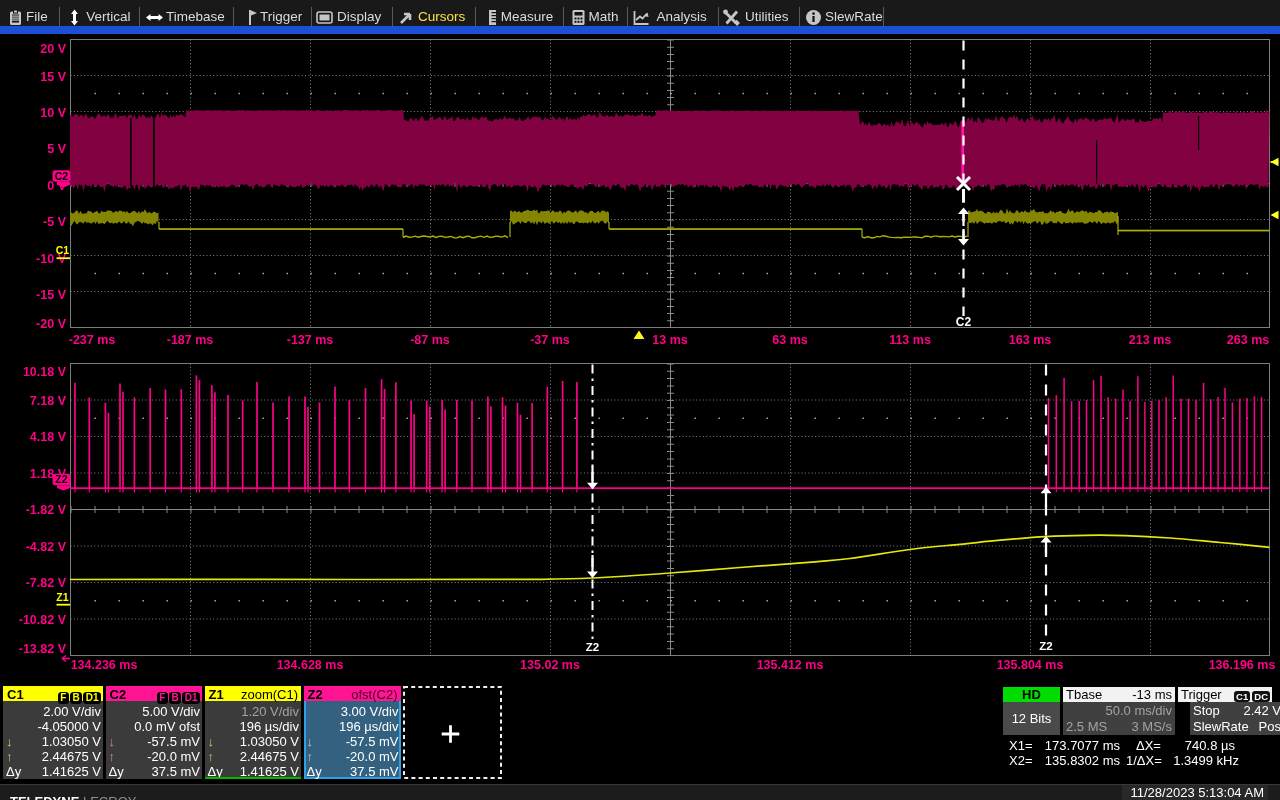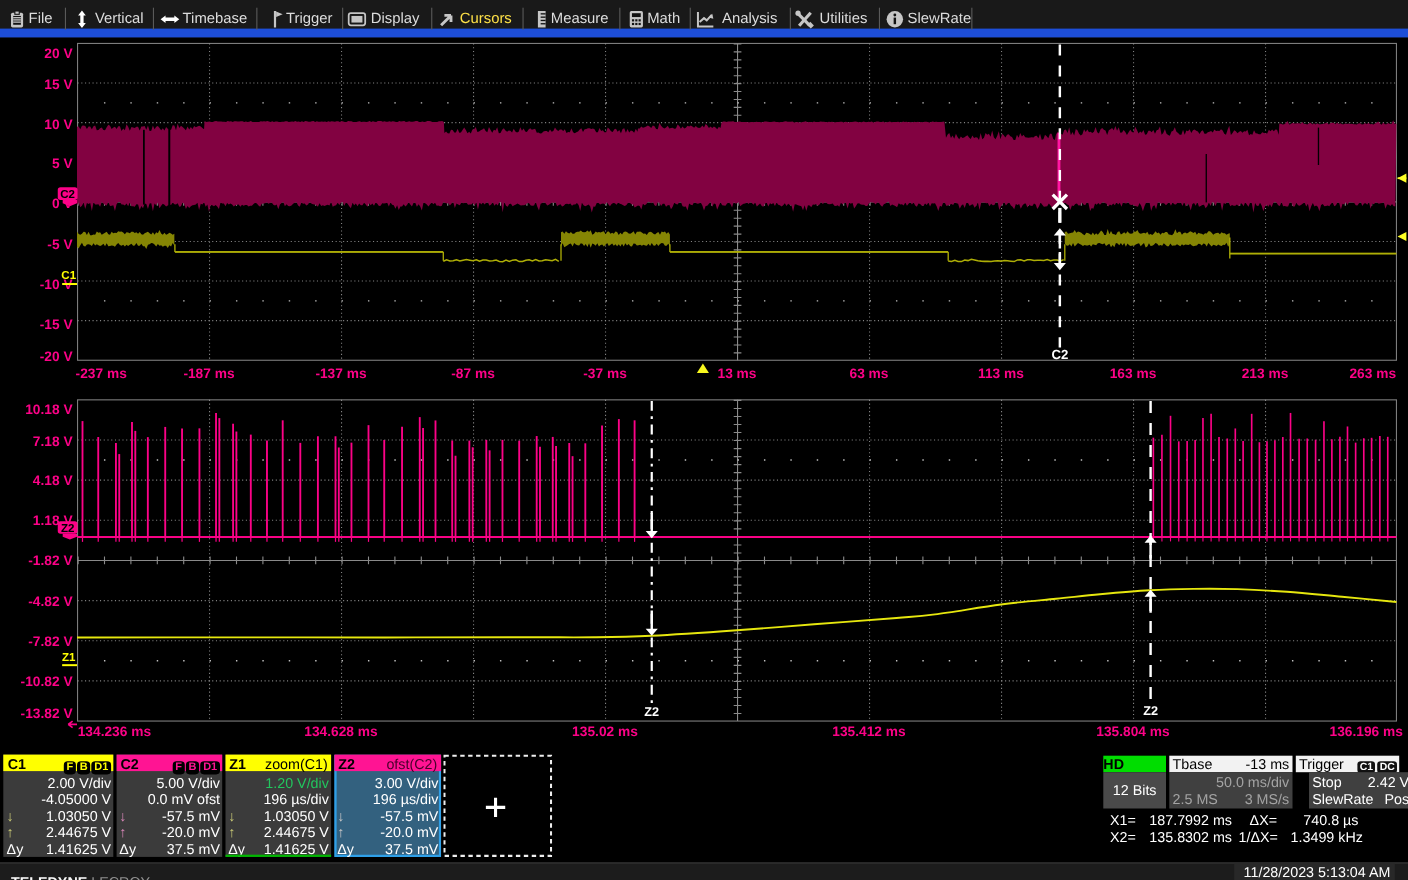--- a/index.html
+++ b/index.html
@@ -440,21 +440,21 @@
       <span style="position:absolute;left:0;color:#fff">Δy</span>
       <span style="position:absolute;right:0;color:#fff">37.5 mV</span>
     </div>
   </div>
 <div style="position:absolute;left:204.5px;top:686px;width:96.5px;height:93px;background:#3b3b3b;">
     <div style="position:absolute;left:0;top:0;width:96.5px;height:14.5px;background:#ffff00">
       <span style="position:absolute;left:4px;top:0.5px;font-size:13px;font-weight:bold;color:#000">Z1</span>
       <span style="position:absolute;right:3px;top:0.5px;font-size:13px;color:#000">zoom(C1)</span>
     </div>
     <div style="position:absolute;left:3px;right:2px;top:17.5px;height:15px;font-size:13px;line-height:15px">
-      <span style="position:absolute;right:0;color:#22c55e">1.20 V/div</span>
+      <span style="position:absolute;right:0;color:#a3a3a3">1.20 V/div</span>
     </div>
     <div style="position:absolute;left:3px;right:2px;top:32.6px;height:15px;font-size:13px;line-height:15px">
       <span style="position:absolute;right:0;color:#fff">196 µs/div</span>
     </div>
     <div style="position:absolute;left:3px;right:2px;top:47.7px;height:15px;font-size:13px;line-height:15px">
       <span style="position:absolute;left:0;color:#cccc77">↓</span>
       <span style="position:absolute;right:0;color:#fff">1.03050 V</span>
     </div>
     <div style="position:absolute;left:3px;right:2px;top:62.800000000000004px;height:15px;font-size:13px;line-height:15px">
       <span style="position:absolute;left:0;color:#cccc77">↑</span>
@@ -490,21 +490,21 @@
       <span style="position:absolute;right:0;color:#fff">37.5 mV</span>
     </div>
   </div>
 <div style="position:absolute;left:403px;top:686px;width:99px;height:93px;background:#000">
     <svg width="99" height="93" style="position:absolute;left:0;top:0">
       <rect x="1" y="1" width="97" height="91" fill="none" stroke="#eee" stroke-width="2" stroke-dasharray="4 3.2"></rect>
       <path d="M47.5,39.2 L47.5,56.8 M38.7,48 L56.3,48" stroke="#fff" stroke-width="2.8"></path>
     </svg>
   </div>
 <div style="position:absolute;left:1003px;top:687px;width:57px;height:48px">
-    <div style="position:absolute;left:0;top:0;width:57px;height:15px;background:#00dd00;font-size:13px;font-weight:bold;color:#000">HD</div>
+    <div style="position:absolute;left:0;top:0;width:57px;height:15px;background:#00dd00;text-align:center;font-size:13px;font-weight:bold;color:#000">HD</div>
     <div style="position:absolute;left:0;top:15px;width:57px;height:33px;background:#4a4a4a;color:#fff;font-size:13px;text-align:center;line-height:33px">12 Bits</div>
   </div>
 <div style="position:absolute;left:1063px;top:687px;width:112px;height:48px">
     <div style="position:absolute;left:0;top:0;width:112px;height:15px;background:#f2f2f2;font-size:13px;color:#000">
       <span style="position:absolute;left:3px;top:0">Tbase</span>
       <span style="position:absolute;right:3px;top:0">-13 ms</span>
     </div>
     <div style="position:absolute;left:0;top:15px;width:112px;height:33px;background:#404040;color:#a3a3a3;font-size:13px">
       <span style="position:absolute;right:3px;top:1px">50.0 ms/div</span>
       <span style="position:absolute;left:3px;top:17px">2.5 MS</span>
@@ -518,21 +518,21 @@
     </div>
     <div style="position:absolute;left:12px;top:15px;width:94px;height:33px;background:#404040;color:#fff;font-size:13px">
       <span style="position:absolute;left:3px;top:1px">Stop</span>
       <span style="position:absolute;right:3px;top:1px">2.42 V</span>
       <span style="position:absolute;left:3px;top:17px">SlewRate</span>
       <span style="position:absolute;right:3px;top:17px">Pos</span>
     </div>
   </div>
 <div style="position:absolute;left:1003px;top:737.5px;width:270px;height:15px;font-size:13px;color:#fff">
     <span style="position:absolute;left:6px">X1=</span>
-    <span style="position:absolute;left:33px;width:84px;text-align:right">187.7992 ms</span>
+    <span style="position:absolute;left:33px;width:84px;text-align:right">173.7077 ms</span>
     <span style="position:absolute;left:133px">ΔX=</span>
     <span style="position:absolute;left:160px;width:72px;text-align:right">740.8 µs</span>
   </div>
 <div style="position:absolute;left:1003px;top:752.5px;width:270px;height:15px;font-size:13px;color:#fff">
     <span style="position:absolute;left:6px">X2=</span>
     <span style="position:absolute;left:33px;width:84px;text-align:right">135.8302 ms</span>
     <span style="position:absolute;left:123px">1/ΔX=</span>
     <span style="position:absolute;left:158px;width:78px;text-align:right">1.3499 kHz</span>
   </div>
 <div style="position:absolute;left:0;top:784px;width:1280px;height:16px;background:#1c1c1c;border-top:1px solid #383838">

